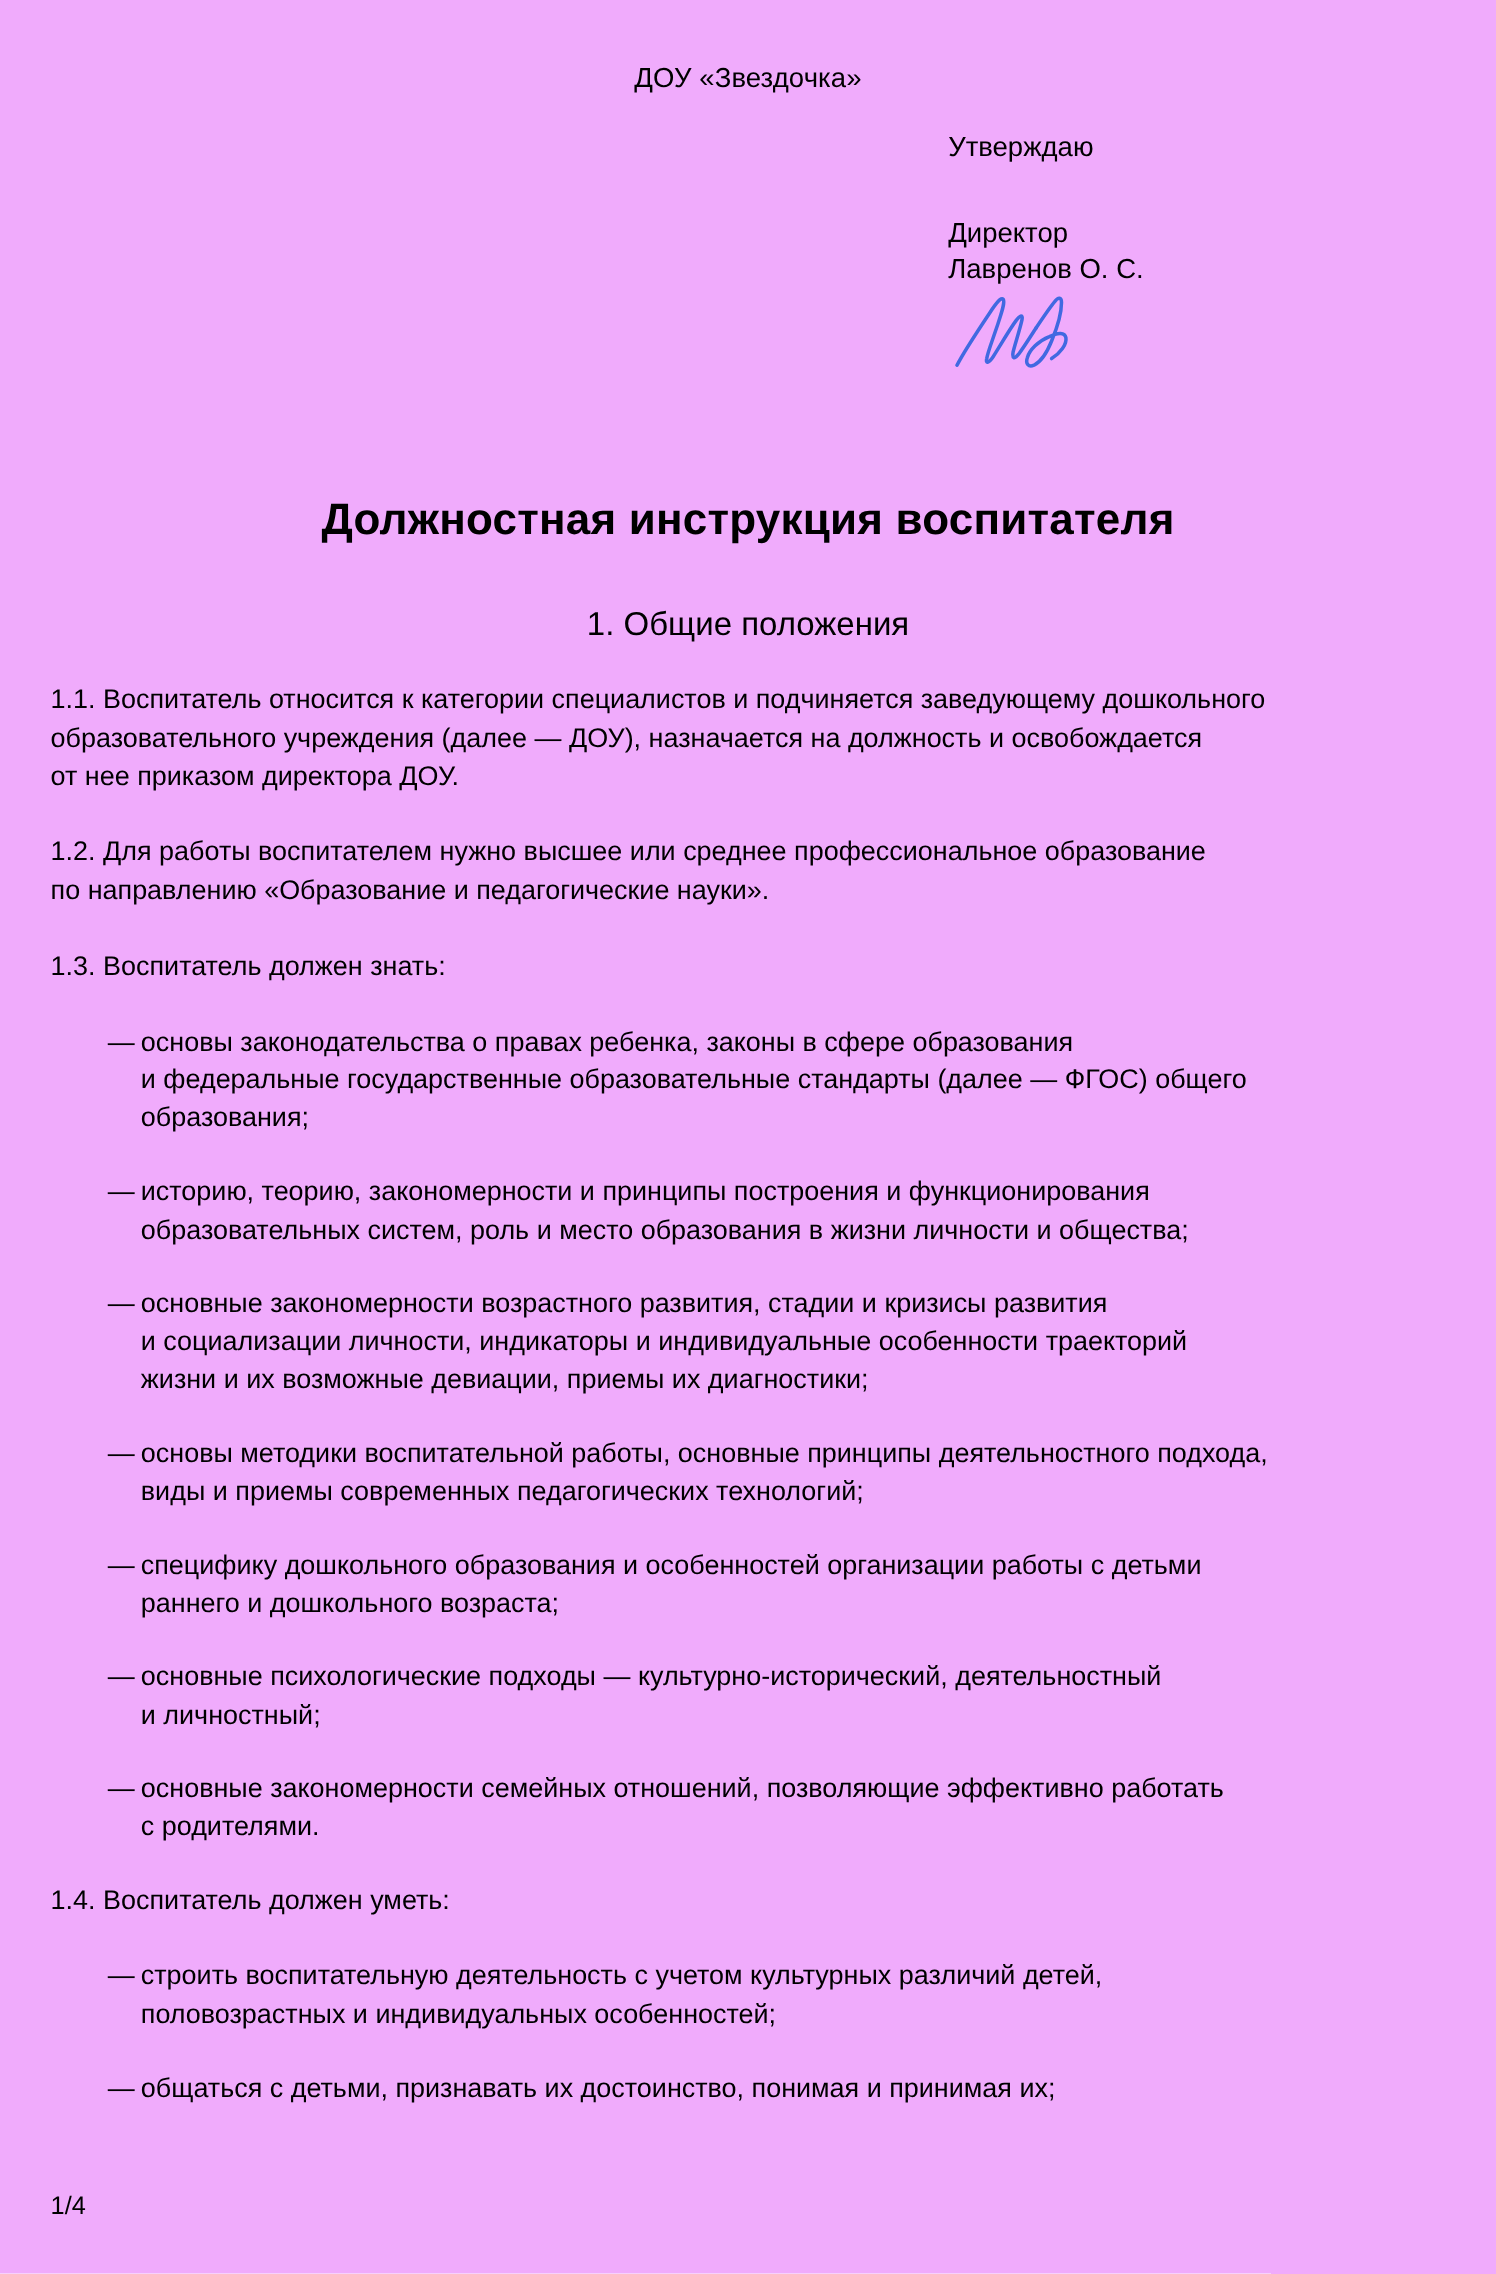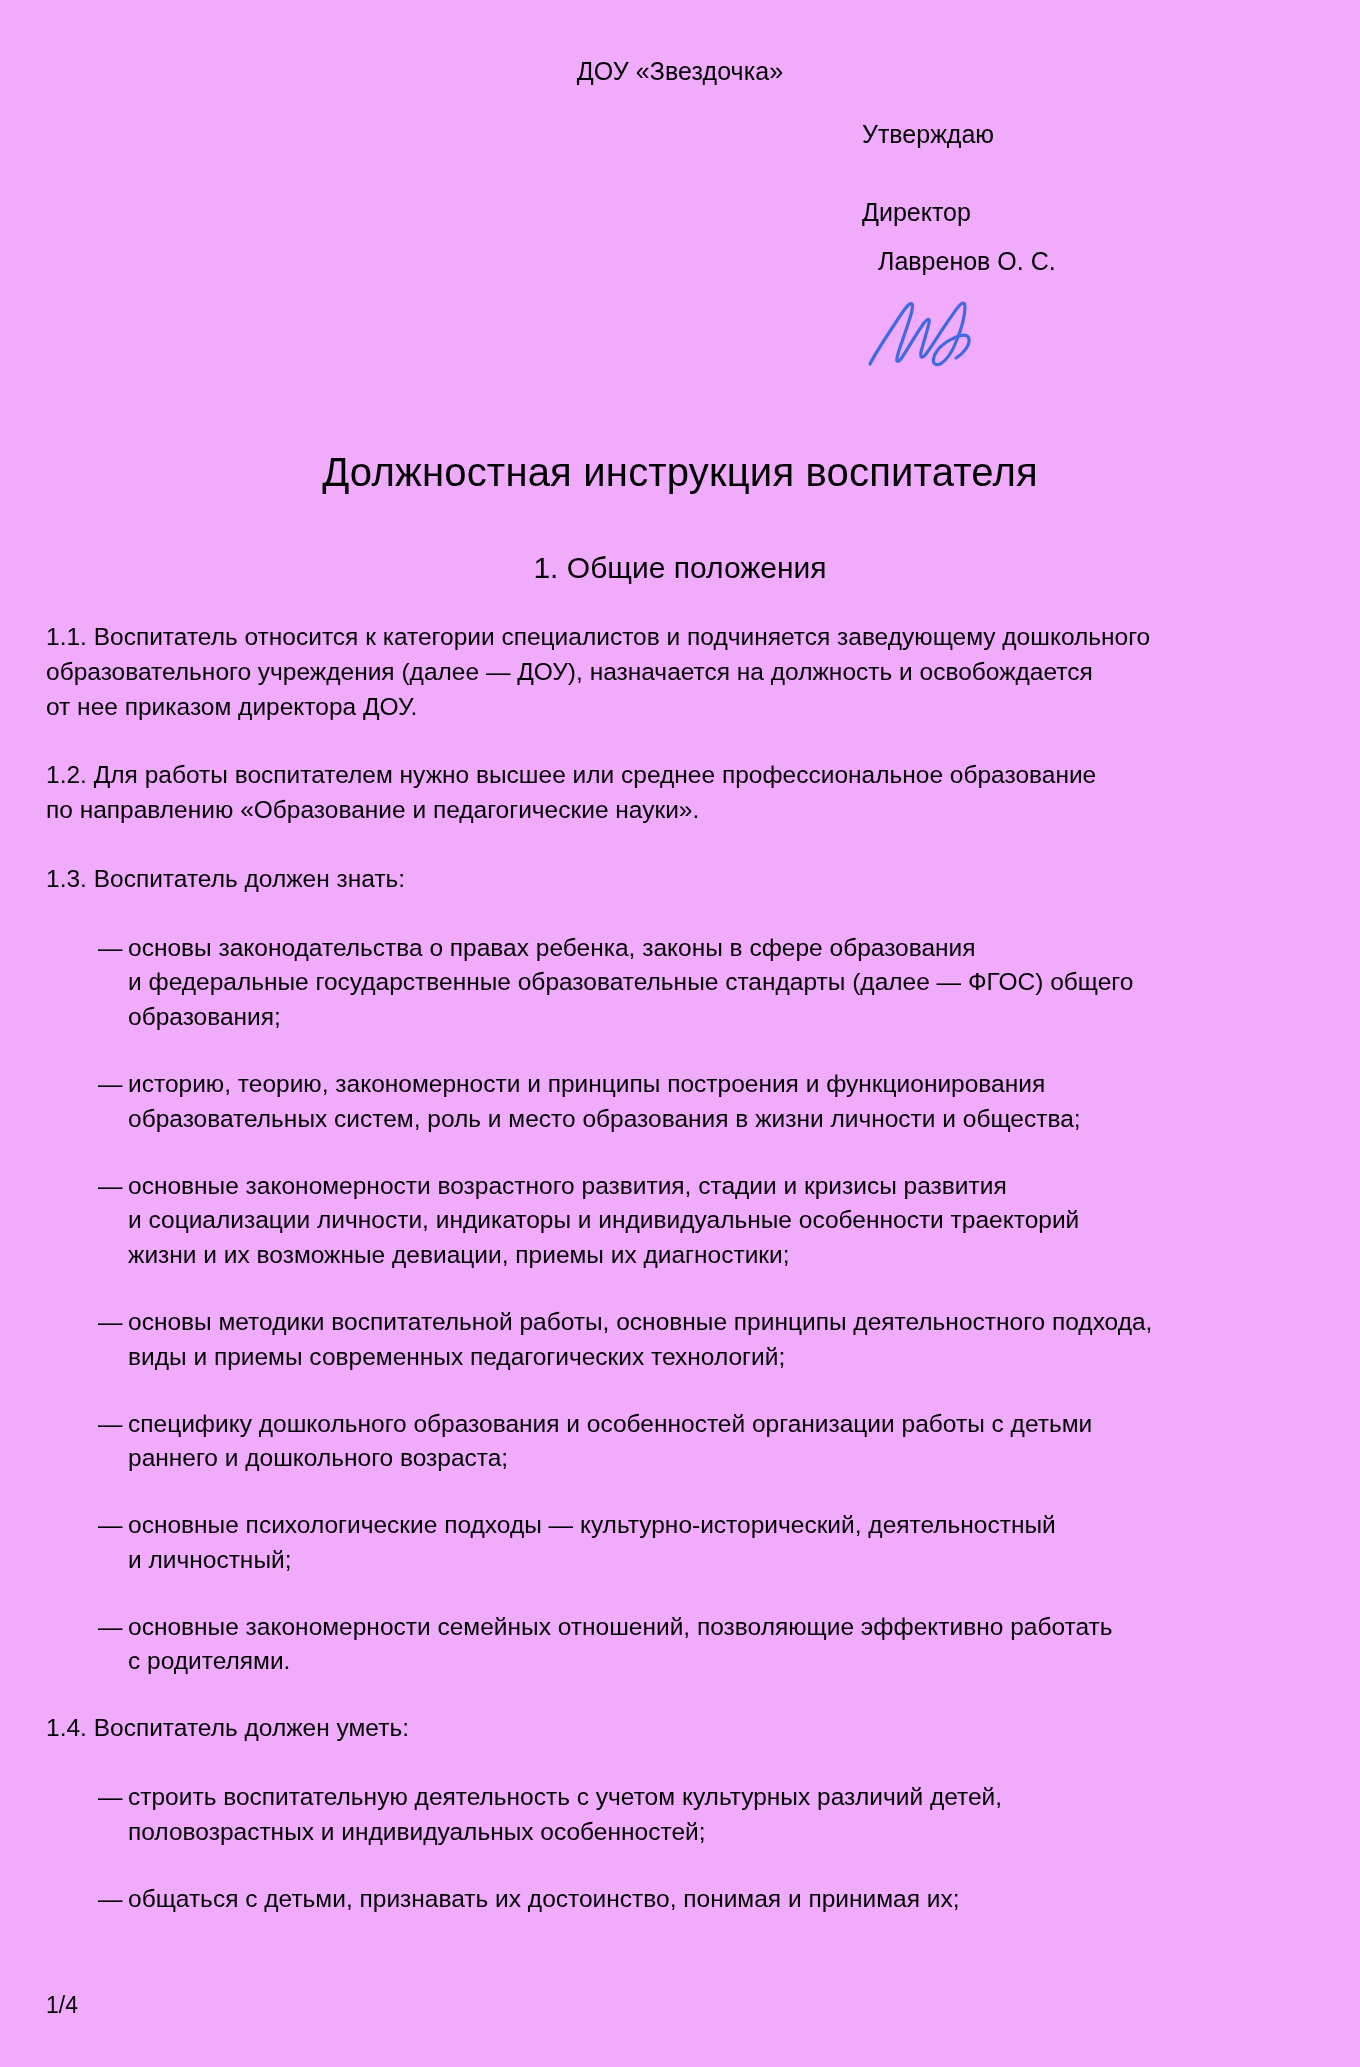--- a/index.html
+++ b/index.html
@@ -44,21 +44,21 @@
     font-size: 25px;
     line-height: 1.32;
   }
   .approval-word {
     margin: 0 0 45px 0;
   }
   .approval-role {
     margin: 0;
   }
   .approval-person {
-    margin: 16px;
+    margin: 0;
   }
 
   .signature-wrap {
     position: relative;
     height: 78px;
     margin-top: -4px;
     margin-left: 4px;
   }
   .signature-wrap svg {
     position: absolute;
@@ -72,21 +72,21 @@
   }
 
   
   .doc-title {
     position: absolute;
     top: 448px;
     left: 0;
     width: 1360px;
     text-align: center;
     font-size: 40px;
-    font-weight: normal;
+    font-weight: bold;
     line-height: 1.2;
     margin: 0;
     letter-spacing: 0.2px;
   }
   .section-title {
     position: absolute;
     top: 550px;
     left: 0;
     width: 1360px;
     text-align: center;

